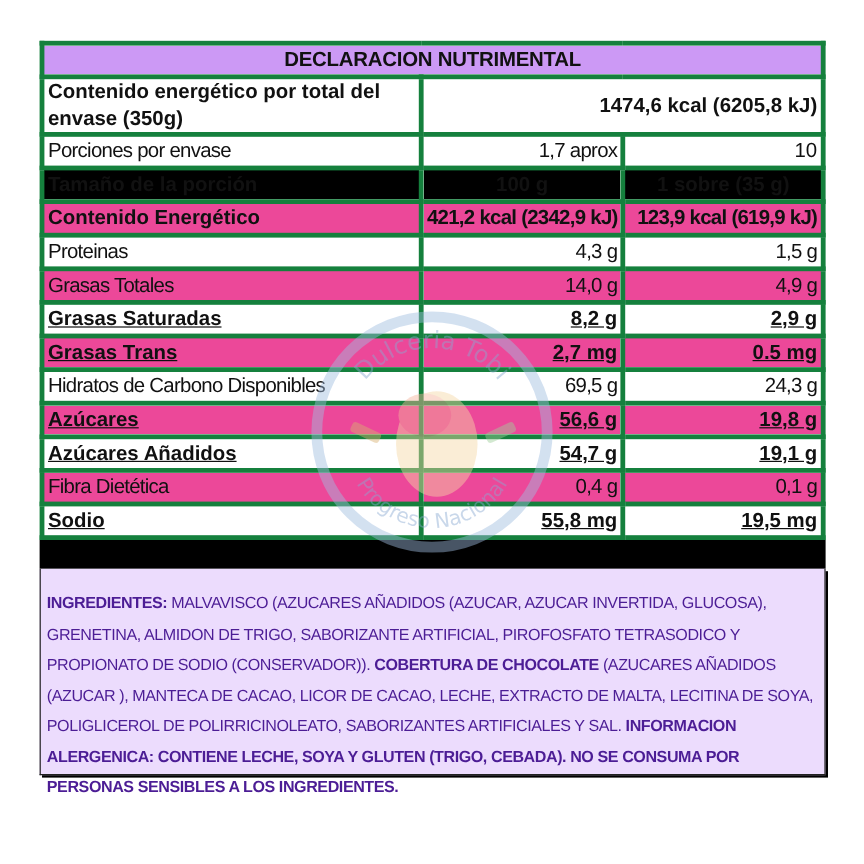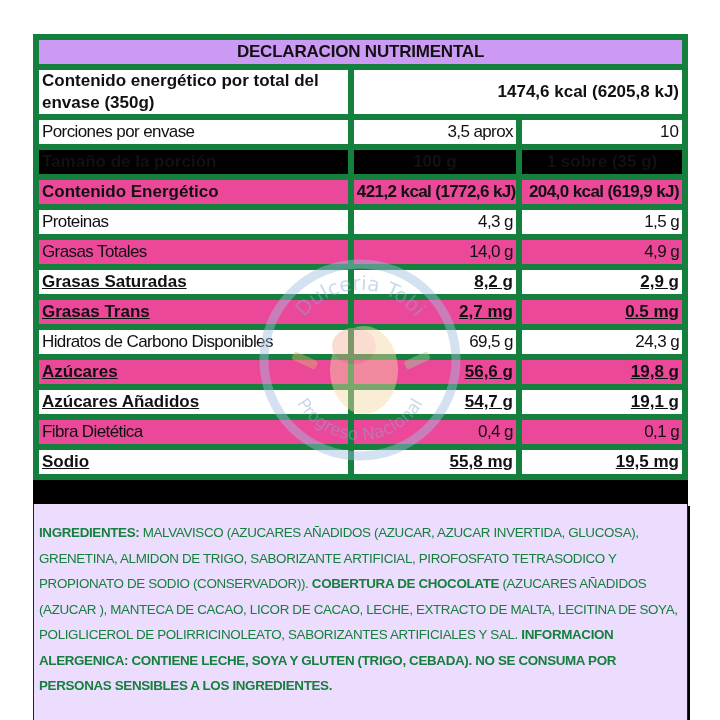--- a/index.html
+++ b/index.html
@@ -1,33 +1,33 @@
 <!DOCTYPE html>
 <html><head>
 <meta charset="utf-8">
 <style>
   html, body { margin:0; padding:0; background:#ffffff; }
   body { width:720px; height:720px; position:relative; overflow:hidden; font-family:"Liberation Sans", sans-serif; }
   .label-wrap { position:absolute; left:33px; top:34px; width:655px; }
   table.nt { border-collapse:collapse; width:655px; table-layout:fixed; }
-  table.nt td { border:6px solid #15803d; padding:0 3px; font-size:17px; color:#111; height:24px; line-height:22px; white-space:nowrap; overflow:hidden; }
+  table.nt td { border:4px solid #15803d; padding:0 3px; font-size:17px; color:#111; height:24px; line-height:22px; white-space:nowrap; overflow:hidden; }
   .c1 { width:311px; } .c2 { width:166px; } .c3 { width:164px; }
   .title td { background:#cc99f5; text-align:center; font-weight:bold; font-size:21px; height:30px; border-color:#cc99f5; border-bottom:1px solid #2a2a2a; letter-spacing:-0.2px; }
   .num { text-align:right;margin-left:33px; }
   .ctr { text-align:center; }
   .b { font-weight:bold;text-decoration:underline; }
   .lav td { background:#ec4899; }
   .wht td { background:#ffffff; }
   .blk td { background:#000000; color:#ffffff; font-weight:bold; height:36px; border-color:#000; }
   .energy-total td { height:55px; line-height:22px; font-weight:bold; }
   .energy-total .lbl { white-space:normal; }
   .contenido td { height:44px; font-weight:bold; font-size:15px; }
   .row td { height:24px; }
   .blackbar { height:24px; background:#000; }
-  .ingr { background:#ecdcfd; border:1px solid #222; border-top:none; height:223px; box-sizing:border-box; padding:16px 6px 0 5px; font-size:13.4px; line-height:25.5px; color:#15803d; letter-spacing:-0.35px; box-shadow:2px 2px 0 #000; }
+  .ingr { background:#ecdcfd; border:1px solid #222; border-top:none; height:172px; box-sizing:border-box; padding:16px 6px 0 5px; font-size:13.4px; line-height:25.5px; color:#4c1d95; letter-spacing:-0.35px; box-shadow:2px 2px 0 #000; }
   .ingr .k { font-weight:bold; }
   .watermark { position:absolute; left:258px; top:258px; width:204px; height:204px; pointer-events:none; opacity:0.45; }
   .narrow { letter-spacing:-0.6px; }
 </style>
 </head>
 <body>
 
 <div class="label-wrap">
   <table class="nt">
     <colgroup>
@@ -38,32 +38,32 @@
     <tbody>
         <tr class="title">
       <td colspan="3">DECLARACION NUTRIMENTAL</td>
     </tr>
     <tr class="energy-total wht">
       <td class="lbl">Contenido energético por total del envase (350g)</td>
       <td colspan="2" class="num">1474,6 kcal (6205,8 kJ)</td>
     </tr>
     <tr class="row wht">
       <td class="narrow">Porciones por envase</td>
-      <td class="num narrow">3,5 aprox</td>
+      <td class="num narrow">1,7 aprox</td>
       <td class="num">10</td>
     </tr>
     <tr class="blk">
       <td>Tamaño de la porción</td>
       <td class="ctr">100 g</td>
       <td class="ctr">1 sobre (35 g)</td>
     </tr>
     <tr class="contenido lav">
       <td>Contenido Energético</td>
-      <td class="num narrow">421,2 kcal (1772,6 kJ)</td>
-      <td class="num narrow">204,0 kcal (619,9 kJ)</td>
+      <td class="num narrow">421,2 kcal (2342,9 kJ)</td>
+      <td class="num narrow">123,9 kcal (619,9 kJ)</td>
     </tr>
     <tr class="row wht">
       <td class="narrow">Proteinas</td>
       <td class="num narrow">4,3 g</td>
       <td class="num narrow">1,5 g</td>
     </tr>
     <tr class="row lav">
       <td class="narrow">Grasas Totales</td>
       <td class="num narrow">14,0 g</td>
       <td class="num narrow">4,9 g</td>

